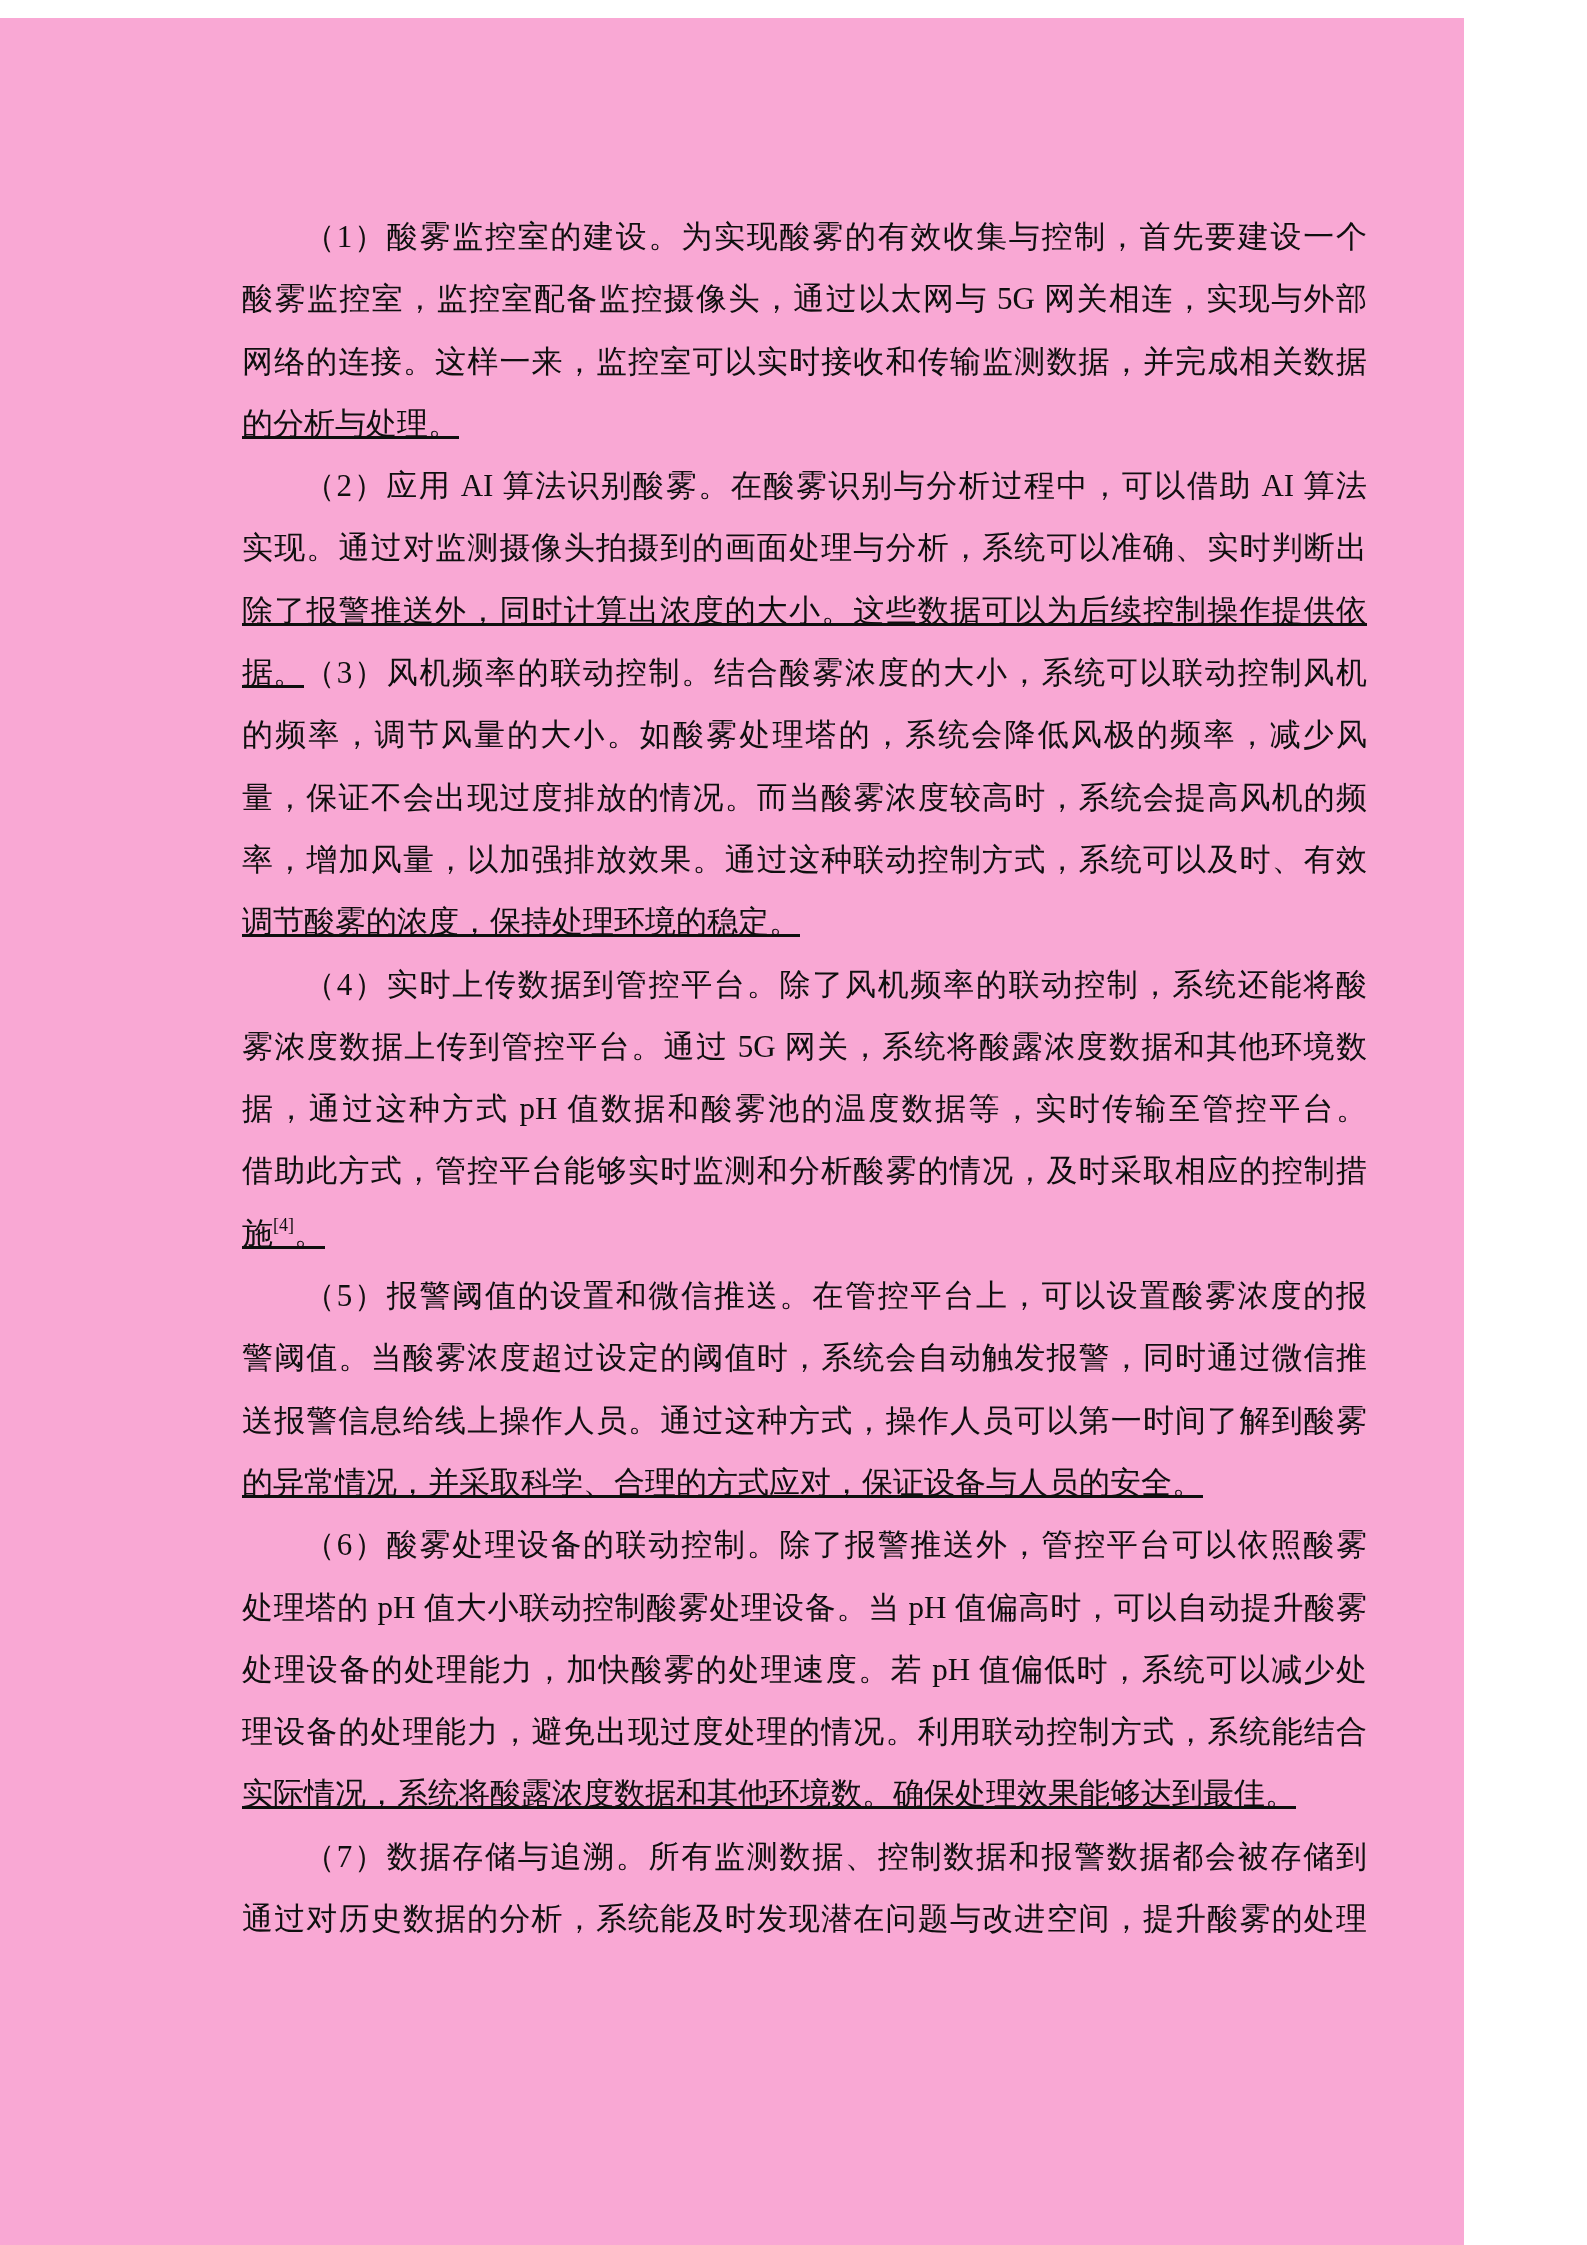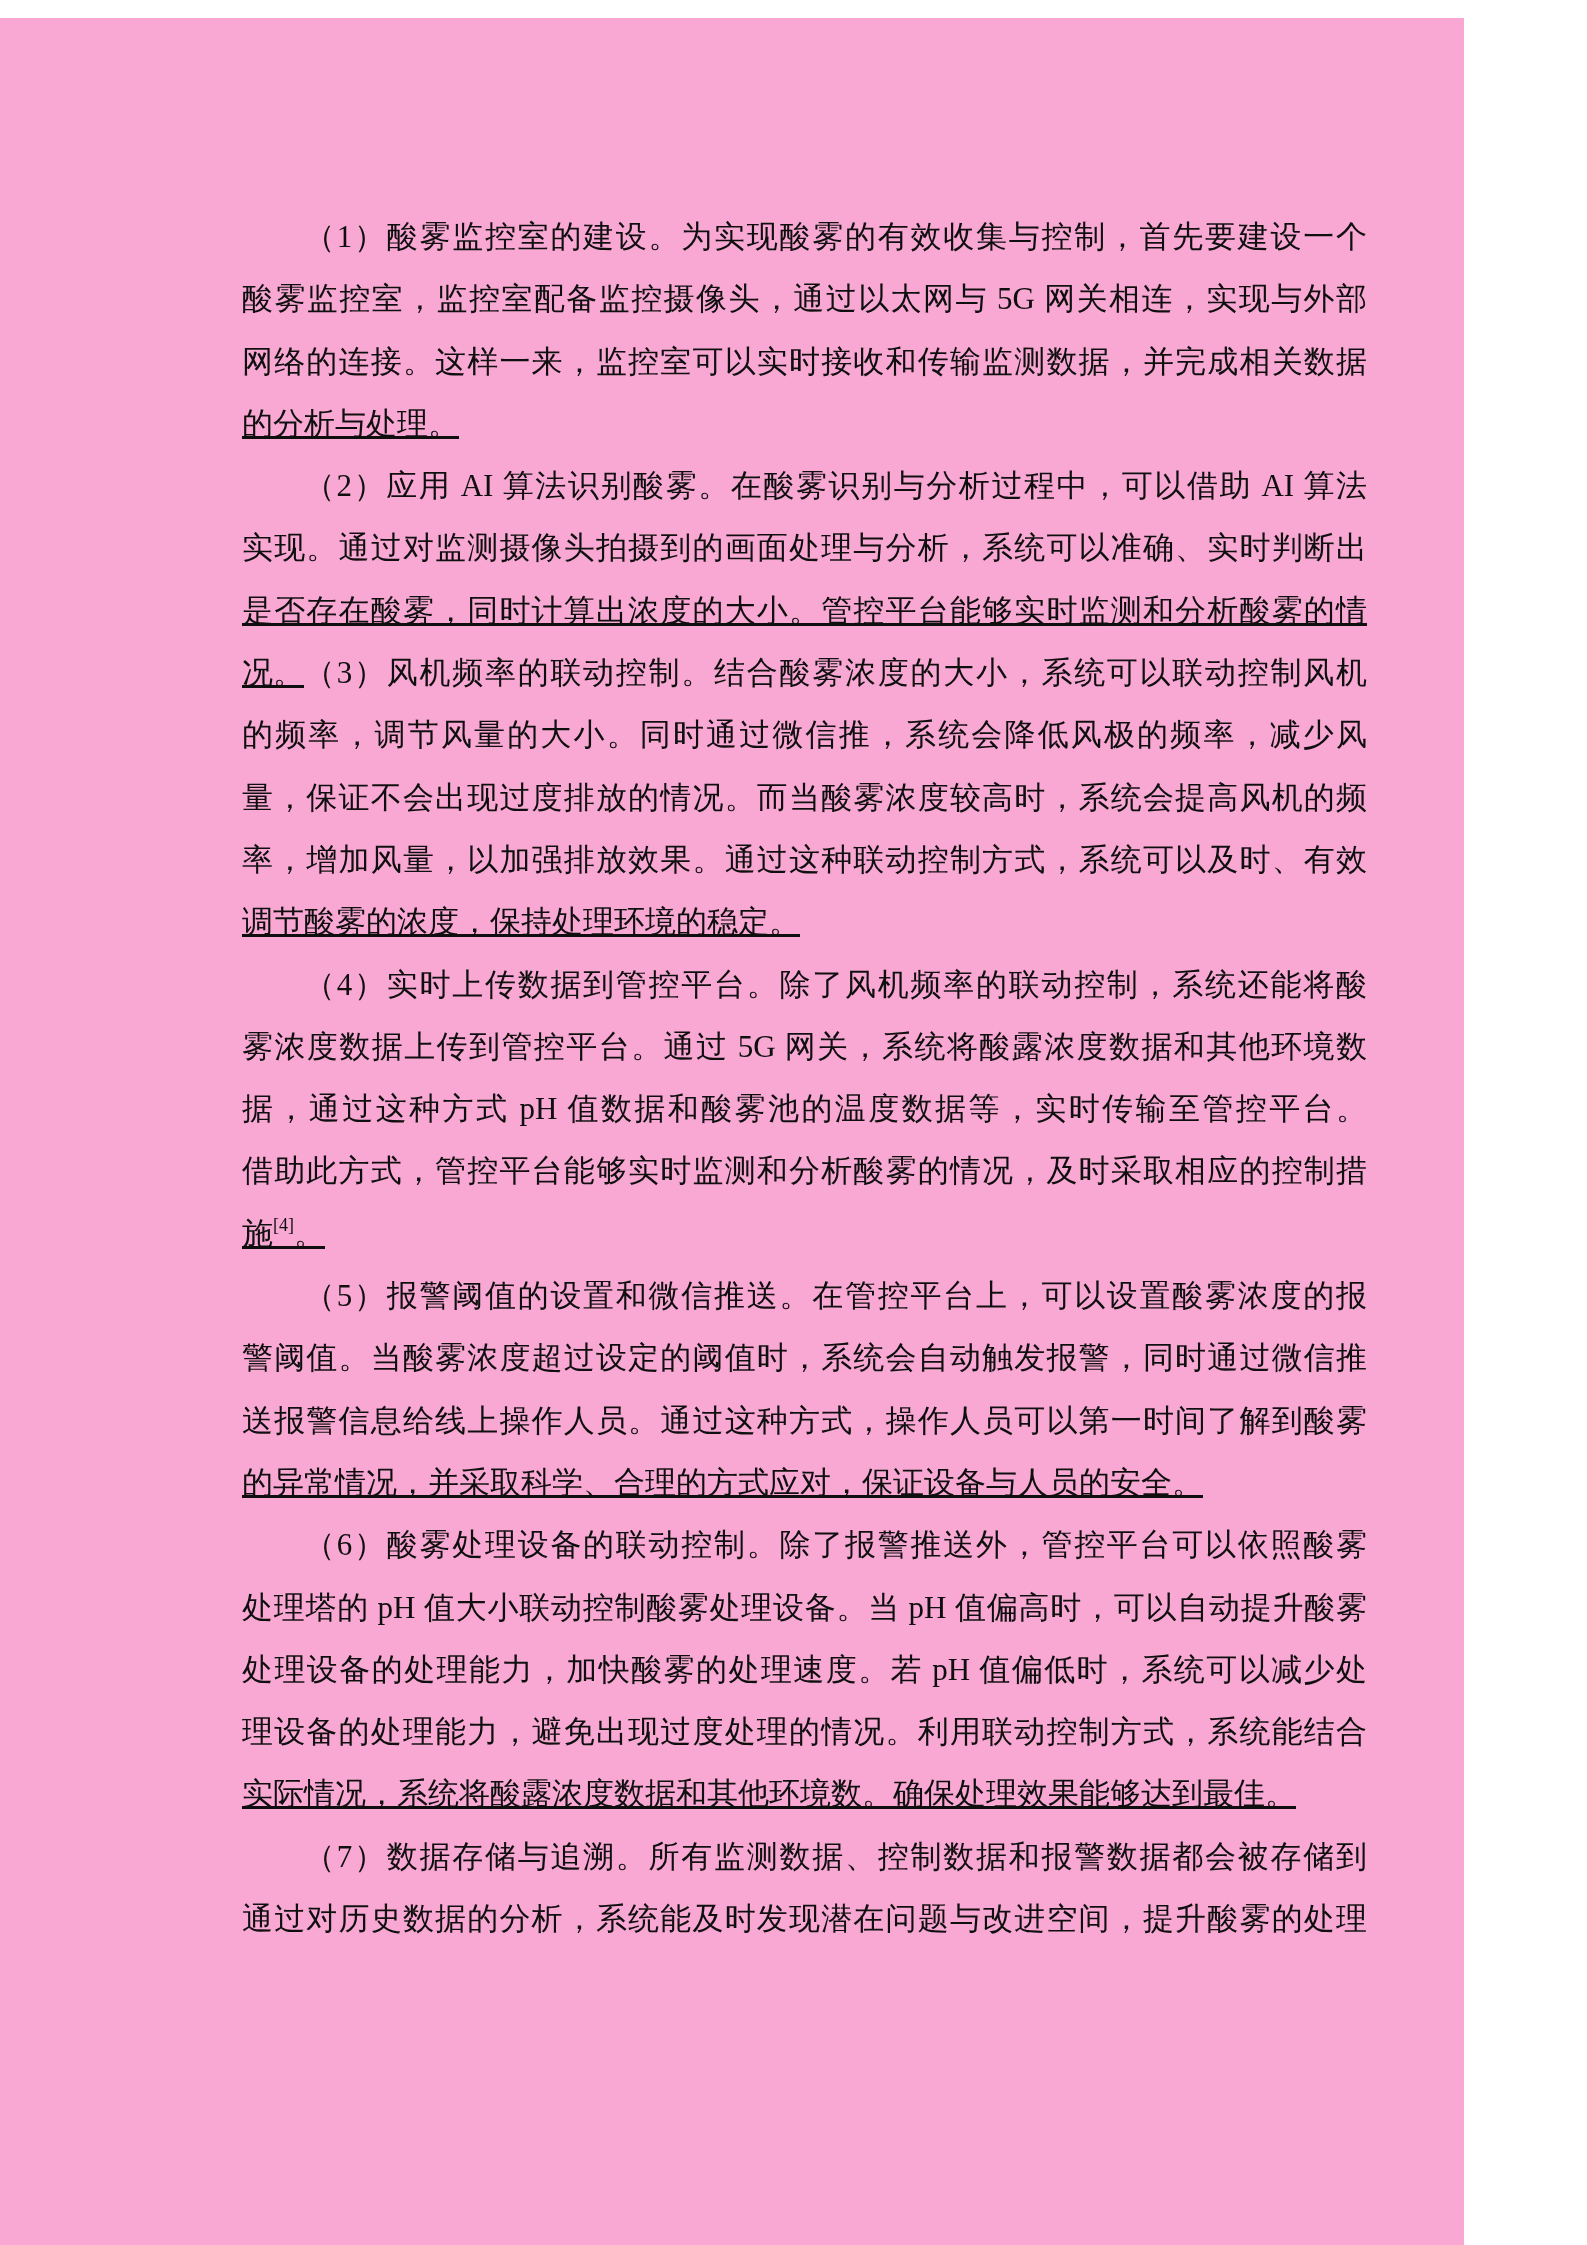--- a/index.html
+++ b/index.html
@@ -64,25 +64,25 @@
   <div class="text-block" style="color: rgb(15, 15, 15);">
       <div class="paragraph">
         <div class="line first">（1）酸雾监控室的建设。为实现酸雾的有效收集与控制，首先要建设一个</div>
         <div class="line">酸雾监控室，监控室配备监控摄像头，通过以太网与 5G 网关相连，实现与外部</div>
         <div class="line">网络的连接。这样一来，监控室可以实时接收和传输监测数据，并完成相关数据</div>
         <div class="line plast">的分析与处理。</div>
       </div>
       <div class="paragraph">
         <div class="line first">（2）应用 AI 算法识别酸雾。在酸雾识别与分析过程中，可以借助 AI 算法</div>
         <div class="line">实现。通过对监测摄像头拍摄到的画面处理与分析，系统可以准确、实时判断出</div>
-        <div class="line plast">是否存在酸雾，同时计算出浓度的大小。管控平台能够实时监测和分析酸雾的情况。</div>
+        <div class="line plast">除了报警推送外，同时计算出浓度的大小。这些数据可以为后续控制操作提供依据。</div>
       </div>
       <div class="paragraph">
         <div class="line first">（3）风机频率的联动控制。结合酸雾浓度的大小，系统可以联动控制风机</div>
-        <div class="line">的频率，调节风量的大小。同时通过微信推，系统会降低风极的频率，减少风</div>
+        <div class="line">的频率，调节风量的大小。如酸雾处理塔的，系统会降低风极的频率，减少风</div>
         <div class="line">量，保证不会出现过度排放的情况。而当酸雾浓度较高时，系统会提高风机的频</div>
         <div class="line">率，增加风量，以加强排放效果。通过这种联动控制方式，系统可以及时、有效</div>
         <div class="line plast">调节酸雾的浓度，保持处理环境的稳定。</div>
       </div>
       <div class="paragraph">
         <div class="line first">（4）实时上传数据到管控平台。除了风机频率的联动控制，系统还能将酸</div>
         <div class="line">雾浓度数据上传到管控平台。通过 5G 网关，系统将酸露浓度数据和其他环境数</div>
         <div class="line">据，通过这种方式 pH 值数据和酸雾池的温度数据等，实时传输至管控平台。</div>
         <div class="line">借助此方式，管控平台能够实时监测和分析酸雾的情况，及时采取相应的控制措</div>
         <div class="line plast">施<sup class="cite">[4]</sup>。</div>

